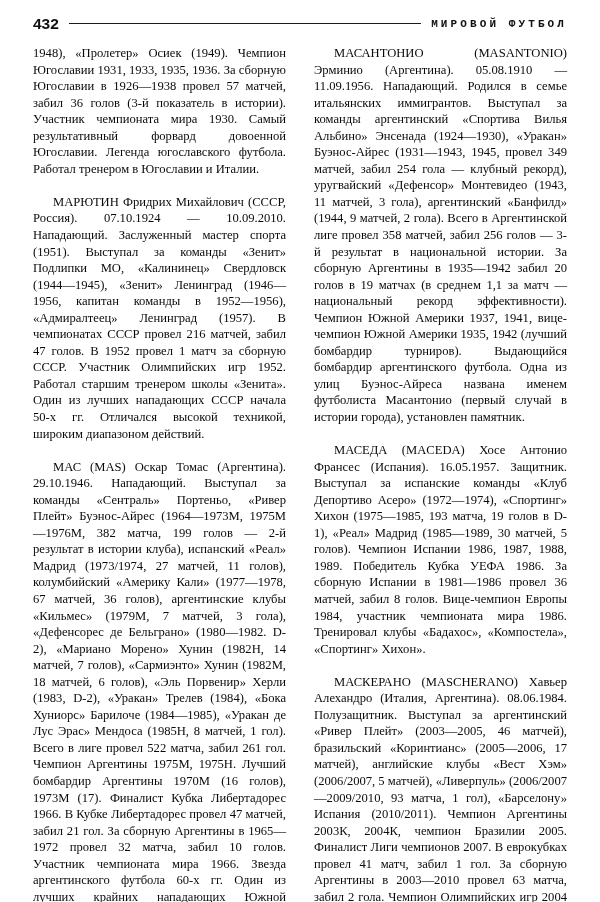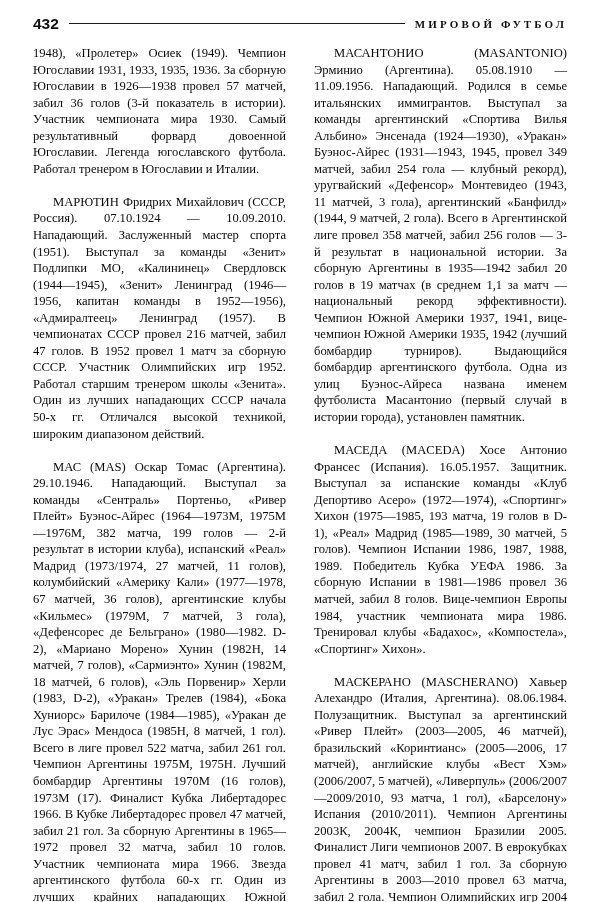--- a/index.html
+++ b/index.html
@@ -42,21 +42,21 @@
     line-height: 1;
     padding-bottom: 2px;
   }
   .rule {
     flex: 1 1 auto;
     height: 0;
     border-bottom: 1.6px solid #1a1a1a;
     margin-bottom: 3px;
   }
   .section-title {
-    font-family: Liberation Serif, serif;
+    font-family: Liberation Mono, monospace;
     font-weight: bold;
     font-size: 11px;
     letter-spacing: 3.1px;
     color: #111;
     white-space: nowrap;
     line-height: 1;
     padding-bottom: 2px;
   }
 
   

